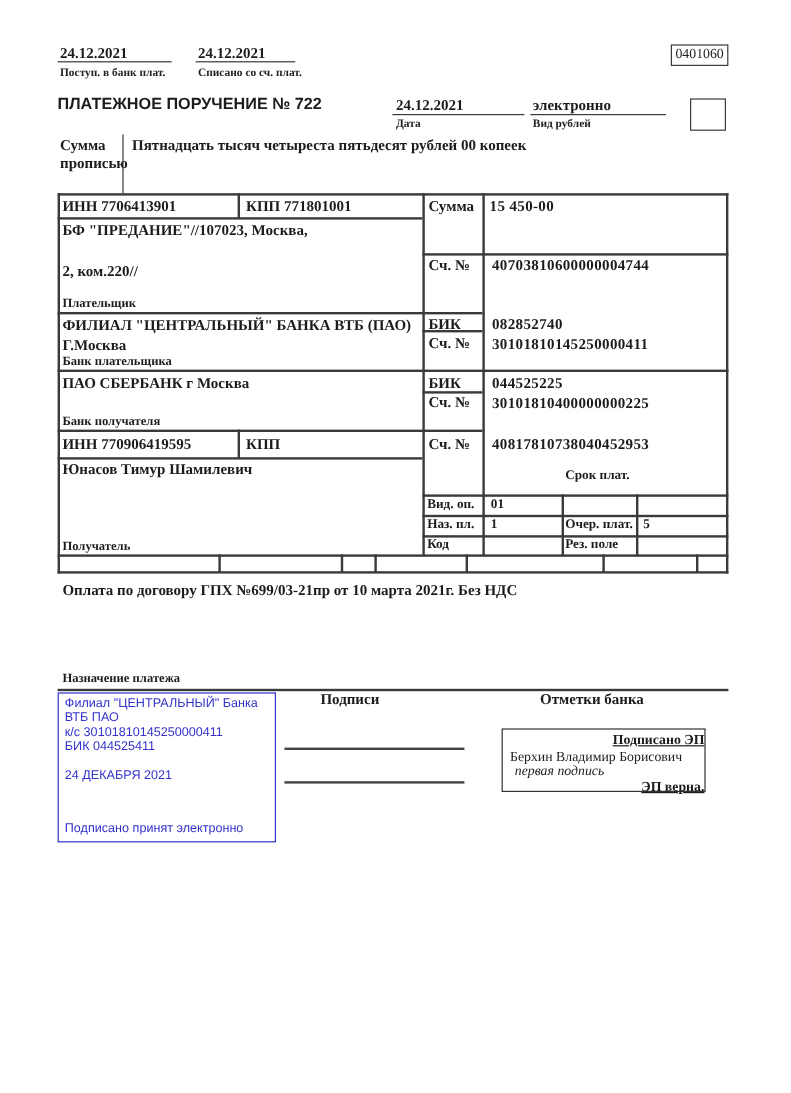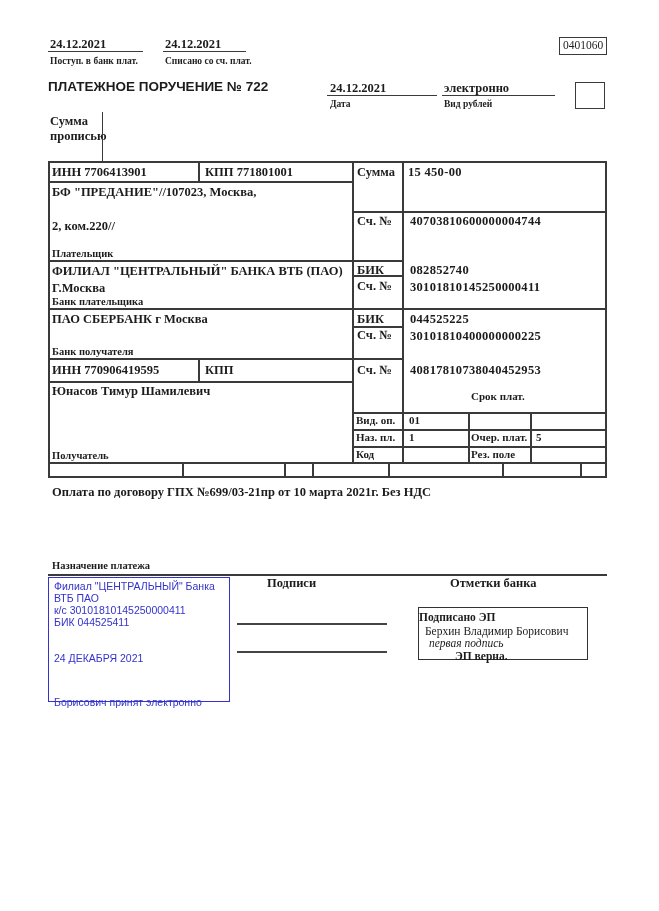--- a/index.html
+++ b/index.html
@@ -13,21 +13,21 @@
   .ital{font-style:italic;}
   .sans{font-family:"Liberation Sans","DejaVu Sans",sans-serif;}
   .ln{position:absolute;background:#3a3a3a;}
   .box{position:absolute;box-sizing:border-box;border:1.5px solid #3a3a3a;}
   .num{letter-spacing:0.3px;}
   #stamp{position:absolute;left:48px;top:577px;width:182px;height:125px;box-sizing:border-box;
          border:1.5px solid #3333cc;color:#3333cc;padding:2px 0 0 5px;
          font-family:"Liberation Sans","DejaVu Sans",sans-serif;font-size:10.5px;line-height:12px;}
   #esign{position:absolute;left:418px;top:607px;width:170px;height:53px;box-sizing:border-box;
          border:1.5px solid #333;font-size:11.5px;line-height:12.5px;padding-top:3px;}
-  #esign .c{text-align:left;}
+  #esign .c{text-align:right;text-decoration:underline;}
 </style>
 </head>
 <body>
 
 <div id="page">
 
   <div class="t" style="left:50px;top:37px">24.12.2021</div>
   <div class="ln" style="left:48px;top:51px;width:95px;height:1px"></div>
   <div class="t sm" style="left:50px;top:56px">Поступ. в банк плат.</div>
 
@@ -44,20 +44,21 @@
   <div class="ln" style="left:327px;top:95px;width:110px;height:1px"></div>
   <div class="t sm" style="left:330px;top:99px">Дата</div>
   <div class="t" style="left:444px;top:81px">электронно</div>
   <div class="ln" style="left:442px;top:95px;width:113px;height:1px"></div>
   <div class="t sm" style="left:444px;top:99px">Вид рублей</div>
   <div class="box" style="left:575px;top:82px;width:30px;height:27px"></div>
 
   <div class="t" style="left:50px;top:114px">Сумма</div>
   <div class="t" style="left:50px;top:129px">прописью</div>
   <div class="ln" style="left:102px;top:112px;width:1px;height:49px"></div>
+  <div class="t" style="left:110px;top:114px">Пятнадцать тысяч четыреста пятьдесят рублей 00 копеек</div>
 
   <div class="ln" style="left:48px;top:161px;width:559px;height:2px"></div>
   <div class="ln" style="left:48px;top:181px;width:304px;height:1.5px"></div>
   <div class="ln" style="left:352px;top:211px;width:255px;height:1.5px"></div>
   <div class="ln" style="left:48px;top:260px;width:354px;height:2px"></div>
   <div class="ln" style="left:352px;top:275px;width:50px;height:1.5px"></div>
   <div class="ln" style="left:48px;top:308px;width:559px;height:2px"></div>
   <div class="ln" style="left:352px;top:326px;width:50px;height:1.5px"></div>
   <div class="ln" style="left:48px;top:358px;width:354px;height:2px"></div>
   <div class="ln" style="left:48px;top:381px;width:304px;height:1.5px"></div>
@@ -129,22 +130,22 @@
   <div class="ln" style="left:48px;top:574px;width:559px;height:2px"></div>
 
   <div class="t" style="left:267px;top:576px">Подписи</div>
   <div class="t" style="left:450px;top:576px">Отметки банка</div>
 
   <div id="stamp" style="border-color: rgb(51, 51, 204);">
     <div>Филиал "ЦЕНТРАЛЬНЫЙ" Банка</div>
     <div>ВТБ ПАО</div>
     <div>к/с 30101810145250000411</div>
     <div>БИК 044525411</div>
-    <div style="margin-top:24px">24 ДЕКАБРЯ 2021</div>
-    <div style="margin-top:32px">Борисович принят электронно</div>
+    <div style="margin-top:12px">24 ДЕКАБРЯ 2021</div>
+    <div style="margin-top:32px">Подписано принят электронно</div>
   </div>
 
   <div class="ln" style="left:237px;top:623px;width:150px;height:1.5px;background:#444"></div>
   <div class="ln" style="left:237px;top:651px;width:150px;height:1.5px;background:#444"></div>
 
   <div id="esign">
     <div class="c bold">Подписано ЭП</div>
     <div style="padding-left:6px;margin-top:1px">Берхин Владимир Борисович</div>
     <div class="ital" style="padding-left:10px">первая подпись</div>
     <div class="c bold" style="padding-left:36px">ЭП верна.</div>

